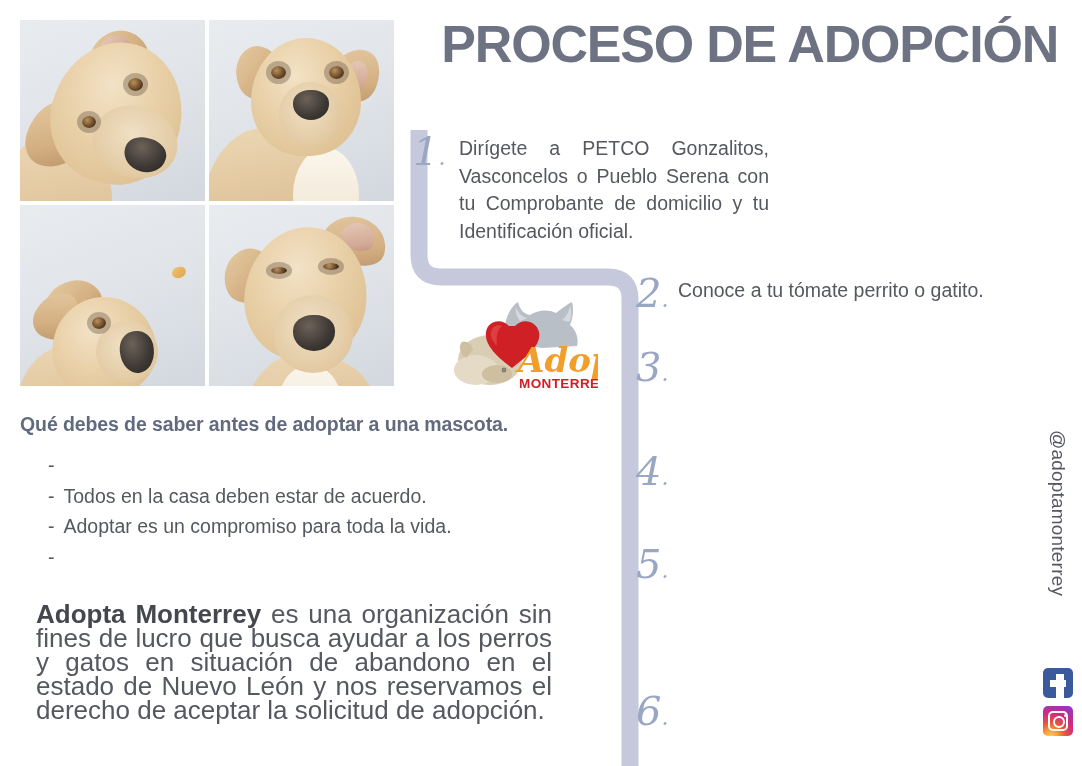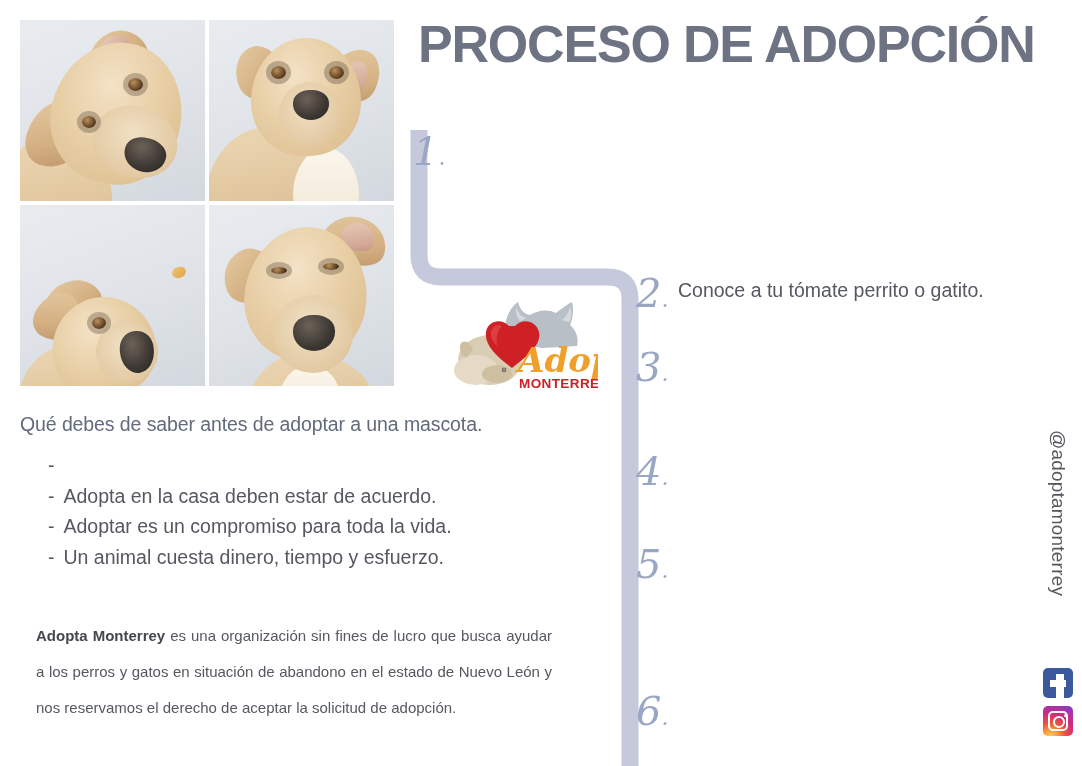--- a/index.html
+++ b/index.html
@@ -82,21 +82,21 @@
     transform: rotate(-18deg);
   }
 
   
   #left-heading {
     position: absolute;
     left: 20px;
     top: 413px;
     width: 590px;
     font-size: 19.5px;
-    font-weight: normal;
+    font-weight: bold;
     color: #616b7d;
     letter-spacing: -0.1px;
   }
   #bullet-list {
     position: absolute;
     left: 48px;
     top: 450px;
     width: 560px;
     list-style: none;
     margin: 0;
@@ -109,39 +109,39 @@
     display: flex;
     gap: 9px;
     white-space: nowrap;
   }
   .dash {
     color: #55585f;
   }
   #intro-paragraph {
     position: absolute;
     left: 36px;
-    top: 618px;
+    top: 602px;
     width: 516px;
-    font-size: 15px;
-    line-height: 36px;
+    font-size: 26px;
+    line-height: 24px;
     color: #55585f;
     text-align: justify;
   }
   #intro-paragraph .org-name {
     font-weight: bold;
     color: #44474d;
   }
 
   
   #title-block {
     position: absolute;
     left: 418px;
     top: 16px;
     width: 640px;
-    text-align: left;
+    text-align: right;
   }
   #main-title {
     font-size: 52px;
     font-weight: bold;
     color: #6e7383;
     letter-spacing: -1.2px;
     line-height: 56px;
     font-family: "Liberation Sans", sans-serif;
   }
   #subtitle {
@@ -377,20 +377,21 @@
     <path d="M56 28 C51 26 46 29 45 34 C44 39 47 44 51 48 C50 40 51 32 56 28 Z" fill="#e0484b" opacity="0.75"></path>
   </g>
 
   <text x="72" y="74" font-family="DejaVu Serif, serif" font-style="italic" font-weight="bold" font-size="34" fill="#f0a02a">Adopta</text>
 
   <text x="73" y="90" font-family="Liberation Sans, sans-serif" font-weight="bold" font-size="13.5" letter-spacing="0.4" fill="#cf2026">MONTERREY</text>
 </svg>
 
 <div class="step" id="step-1">
   <div class="step-num"><span>1</span><span class="dot">.</span></div>
+  <div class="step-text">Dirígete a PETCO Gonzalitos, Vasconcelos o Pueblo Serena con tu Comprobante de domicilio y tu Identificación oficial.</div>
 </div>
 
 <div class="step" id="step-2">
   <div class="step-num"><span>2</span><span class="dot">.</span></div>
   <div class="step-text">Conoce a tu tómate perrito o gatito.</div>
 </div>
 
 <div class="step" id="step-3">
   <div class="step-num"><span>3</span><span class="dot">.</span></div>
 </div>
@@ -408,29 +409,28 @@
 </div>
 
 <div id="left-heading">Qué debes de saber antes de adoptar a una mascota.</div>
 
 <ul id="bullet-list">
   <li>
     <span class="dash">-</span>
   </li>
   <li>
     <span class="dash">-</span>
-    <span>Adopta en la casa deben estar de acuerdo.</span>
+    <span>Todos en la casa deben estar de acuerdo.</span>
   </li>
   <li>
     <span class="dash">-</span>
     <span>Adoptar es un compromiso para toda la vida.</span>
   </li>
   <li>
     <span class="dash">-</span>
-    <span>Un animal cuesta dinero, tiempo y esfuerzo.</span>
   </li>
 </ul>
 
 <div id="intro-paragraph"><span class="org-name">Adopta Monterrey</span><span> es una organización sin fines de lucro que busca ayudar a los perros y gatos en situación de abandono en el estado de Nuevo León y nos reservamos el derecho de aceptar la solicitud de adopción.</span></div>
 
 <div id="right-rail">
   <div id="social-handle">@adoptamonterrey</div>
   <div class="social-icon" id="facebook-icon"></div>
   <div class="social-icon" id="instagram-icon">
     <span class="ig-frame"></span>

